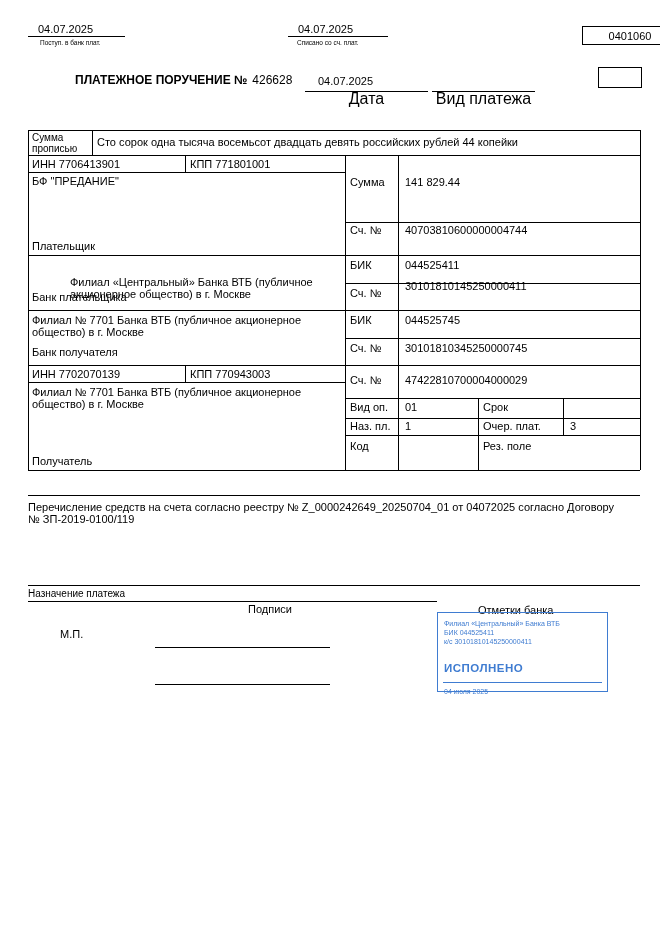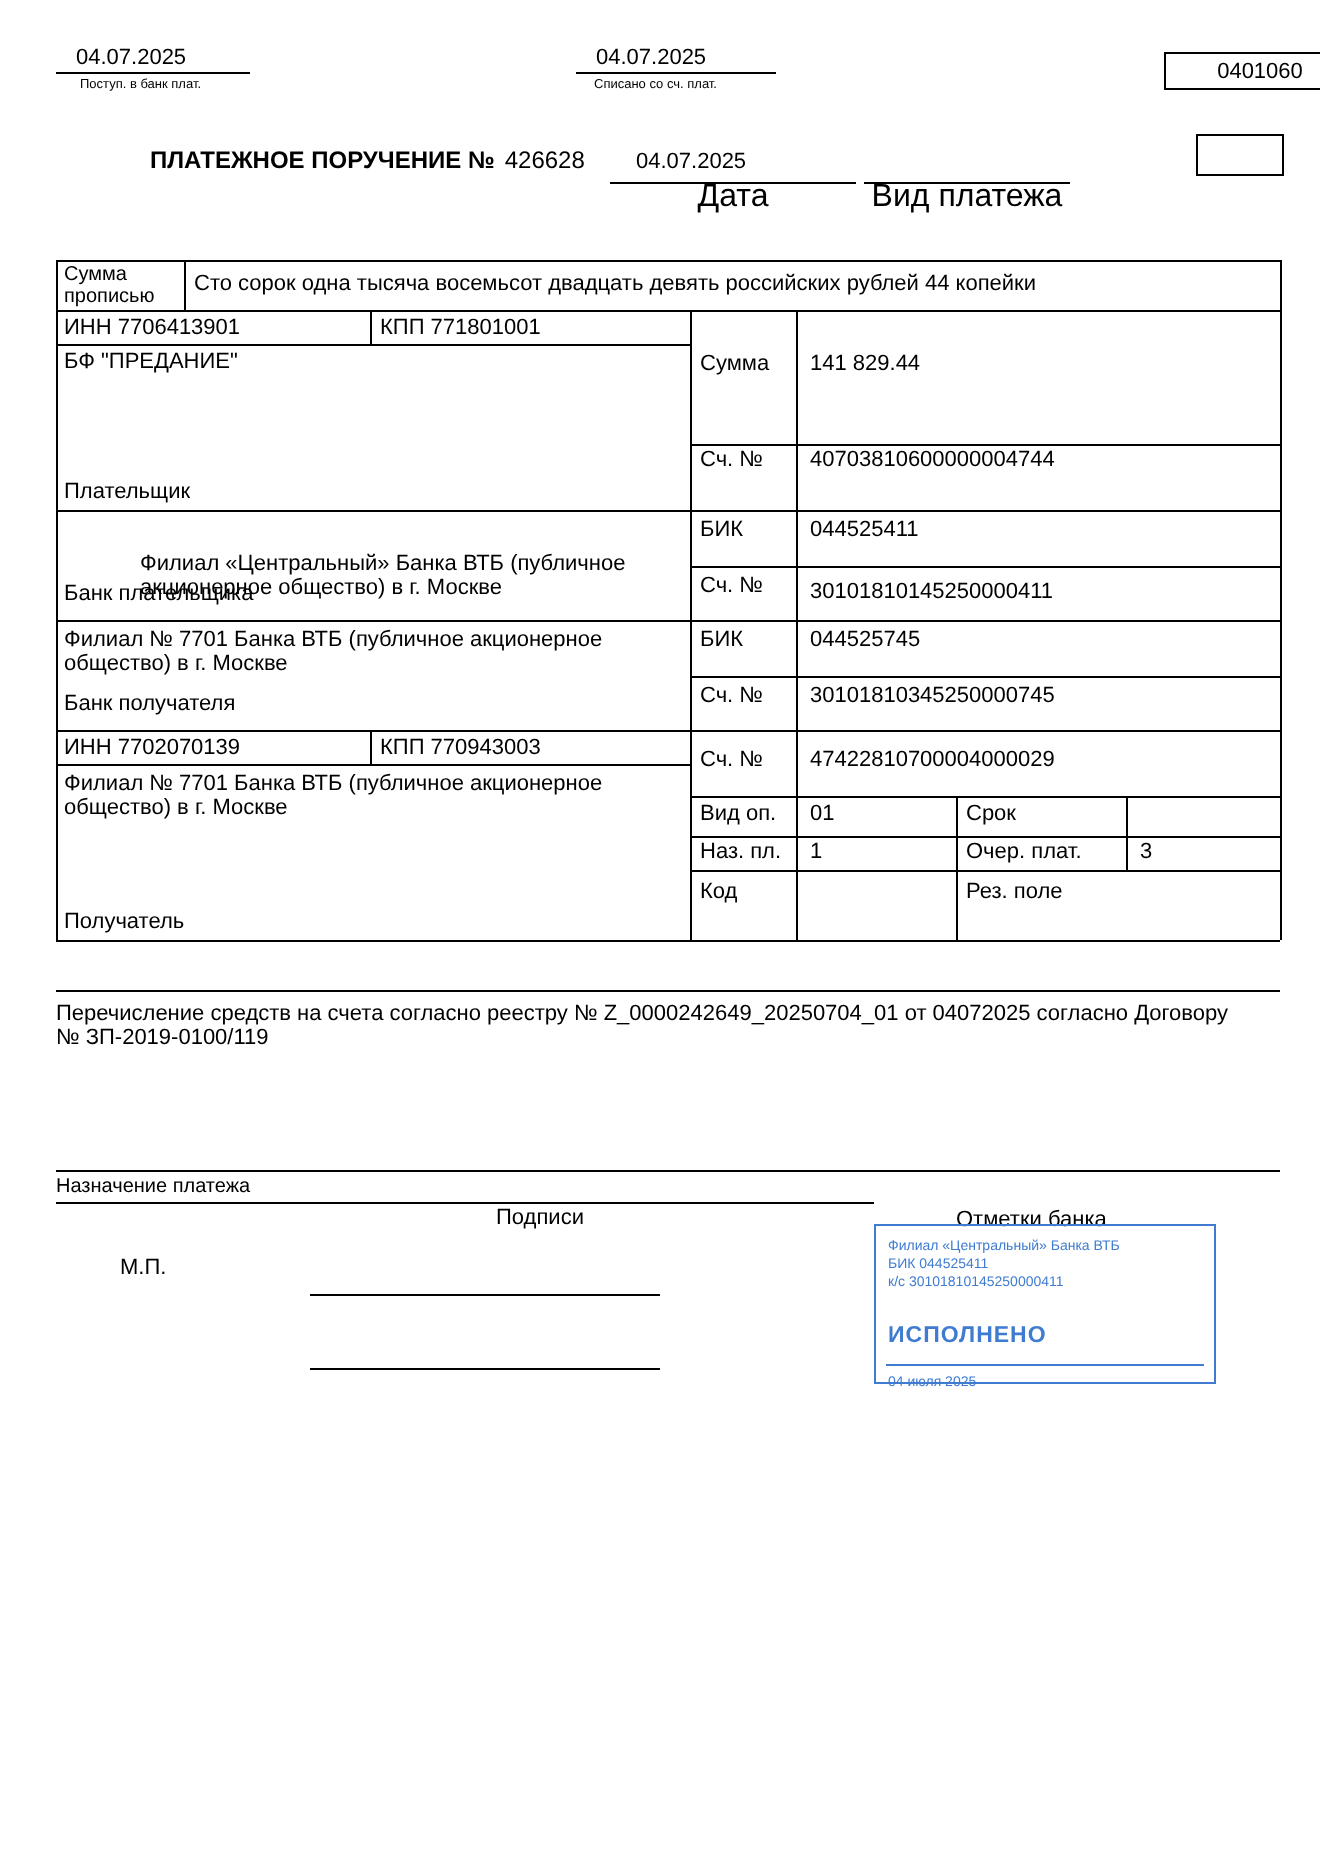--- a/index.html
+++ b/index.html
@@ -105,21 +105,21 @@
   <div class="t" style="left:405px;top:176px;">141 829.44</div>
   <div class="t" style="left:350px;top:224px;">Сч. №</div>
   <div class="t" style="left:405px;top:224px;">40703810600000004744</div>
 
   <div class="t" style="left:32px;top:276px;width:308px;margin-left:38px;">Филиал «Центральный» Банка ВТБ (публичное
 акционерное общество) в г. Москве</div>
   <div class="t" style="left:32px;top:291px;">Банк плательщика</div>
   <div class="t" style="left:350px;top:259px;">БИК</div>
   <div class="t" style="left:405px;top:259px;">044525411</div>
   <div class="t" style="left:350px;top:287px;">Сч. №</div>
-  <div class="t" style="left:405px;top:290px;text-align:right;">30101810145250000411</div>
+  <div class="t" style="left:405px;top:280px;text-align:right;">30101810145250000411</div>
 
   <div class="t" style="left:32px;top:314px;width:308px;">Филиал № 7701 Банка ВТБ (публичное акционерное
 общество) в г. Москве</div>
   <div class="t" style="left:32px;top:346px;">Банк получателя</div>
   <div class="t" style="left:350px;top:314px;">БИК</div>
   <div class="t" style="left:405px;top:314px;">044525745</div>
   <div class="t" style="left:350px;top:342px;">Сч. №</div>
   <div class="t" style="left:405px;top:342px;">30101810345250000745</div>
 
   <div class="t" style="left:32px;top:368px;">ИНН 7702070139</div>

